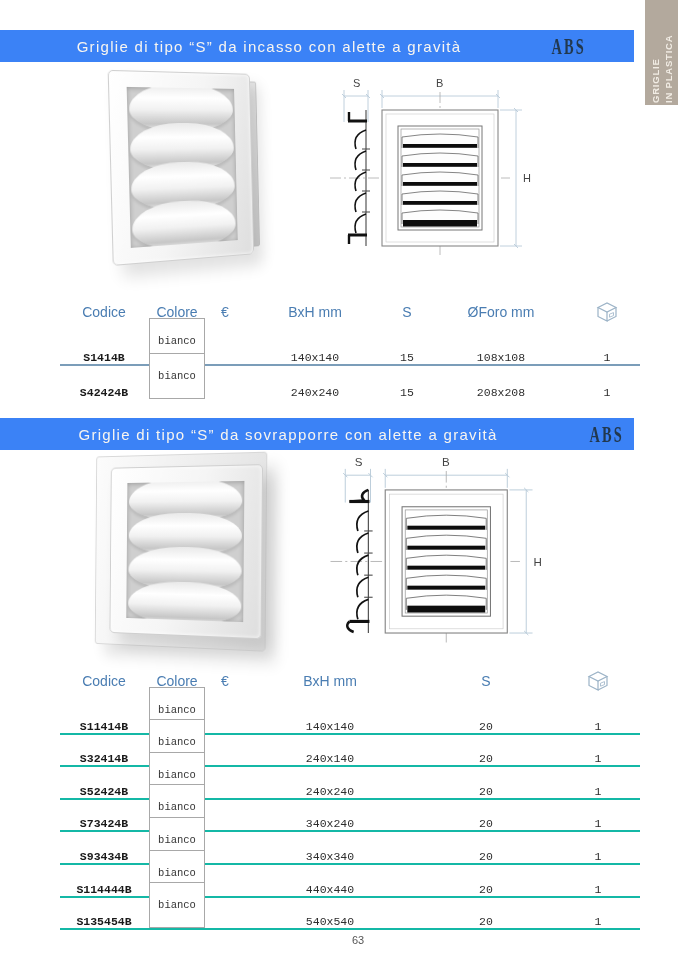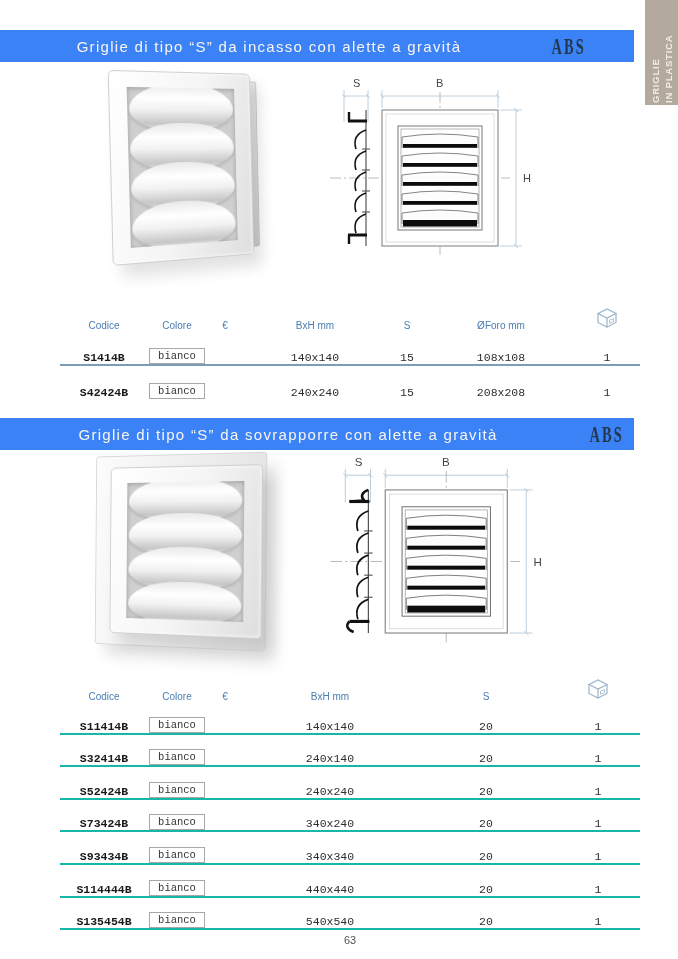--- a/index.html
+++ b/index.html
@@ -54,40 +54,40 @@
   
   .drawing{position:absolute;}
   .drawing1{left:320px;top:74px;width:230px;height:190px;}
   .drawing2{left:320px;top:452px;width:242px;height:200px;}
   .drawing svg{width:100%;height:100%;}
 
   
   .table{position:absolute;left:60px;width:580px;}
   .table1{top:293px;}
   .table2{top:660px;}
-  .thead{display:flex;align-items:flex-end;color:#4a7db2;font-size:10px;}
+  .thead{display:flex;align-items:center;color:#4a7db2;font-size:14px;}
   .table1 .thead{height:38px;}
   .table2 .thead{height:42px;}
   .trow{display:flex;align-items:flex-end;font-size:11.5px;color:#2e2e2e;font-family:Liberation Mono, monospace;}
   .table1 .trow{height:33px;}
   .table1 .trow:not(:last-child){border-bottom:2px solid #7b9db9;}
   .table2 .trow{height:30.6px;border-bottom:2px solid #14b8a6;}
   .col{text-align:center;}
   .codice{font-weight:700;color:#191919;}
-  .colorbox{display:inline-block;width:54px;padding:1px 0;border:1px solid #a8a8a8;
+  .colorbox{display:inline-block;width:54px;padding:16px 0;border:1px solid #a8a8a8;
       background:#fff;font-size:10.5px;color:#333;}
   
   .t1c1{width:88px;} .t1c2{width:58px;} .t1c3{width:38px;} .t1c4{width:142px;}
   .t1c5{width:42px;} .t1c6{width:146px;} .t1c7{width:66px;}
   
   .t2c1{width:88px;} .t2c2{width:58px;} .t2c3{width:38px;} .t2c4{width:172px;}
   .t2c5{width:140px;} .t2c6{width:84px;}
   .pkg-icon{display:inline-block;vertical-align:middle;}
 
-  .page-number{position:absolute;left:60px;top:934px;width:580px;text-align:center;
+  .page-number{position:absolute;left:68px;top:934px;width:580px;text-align:center;
       font-size:11px;color:#555;}
 </style>
 </head>
 <body>
 
 <div class="page">
 
   <div class="side-tab">
     <div class="vtext">
       <span>GRIGLIE</span>

